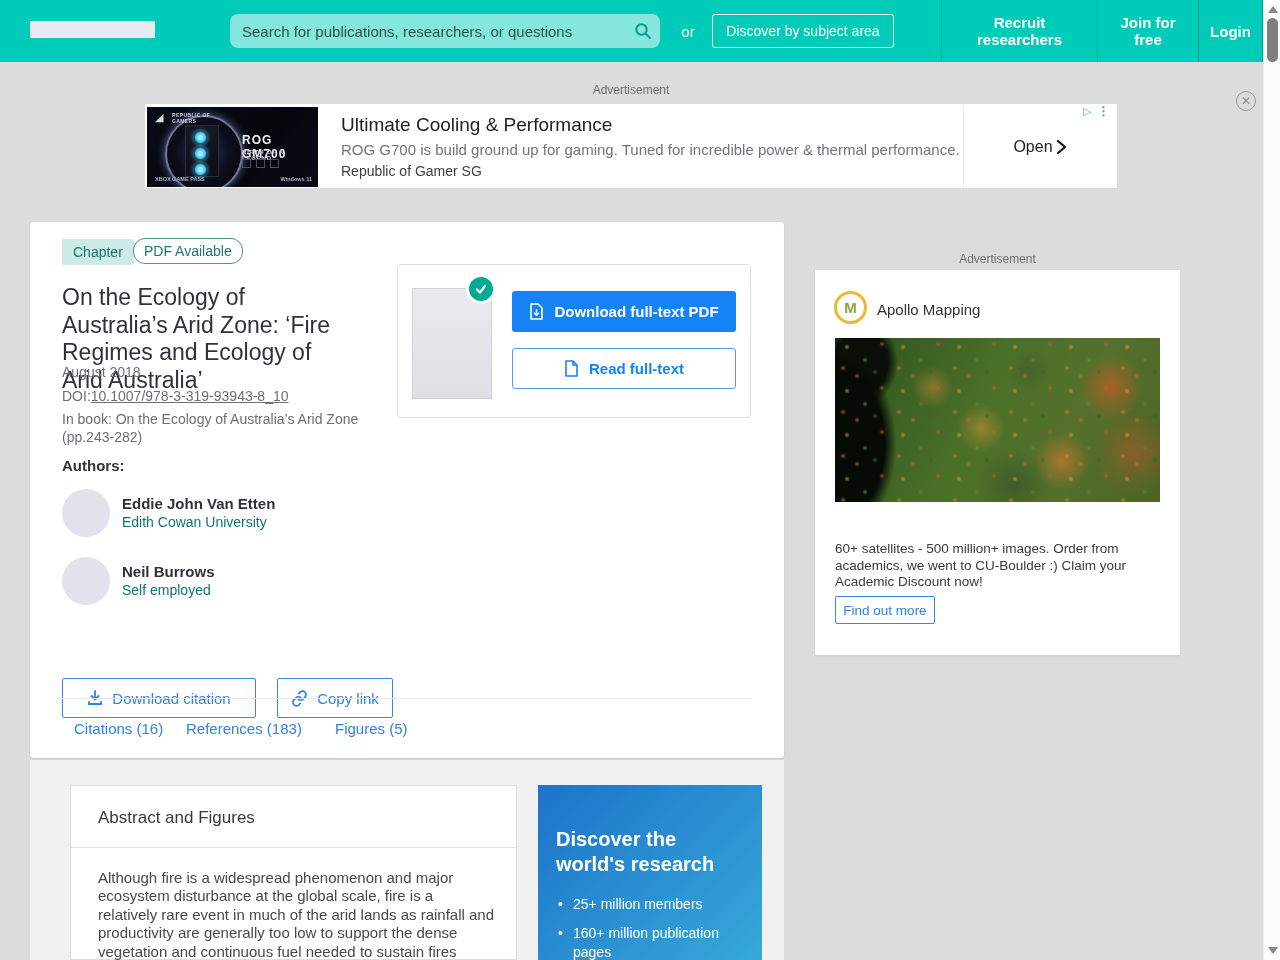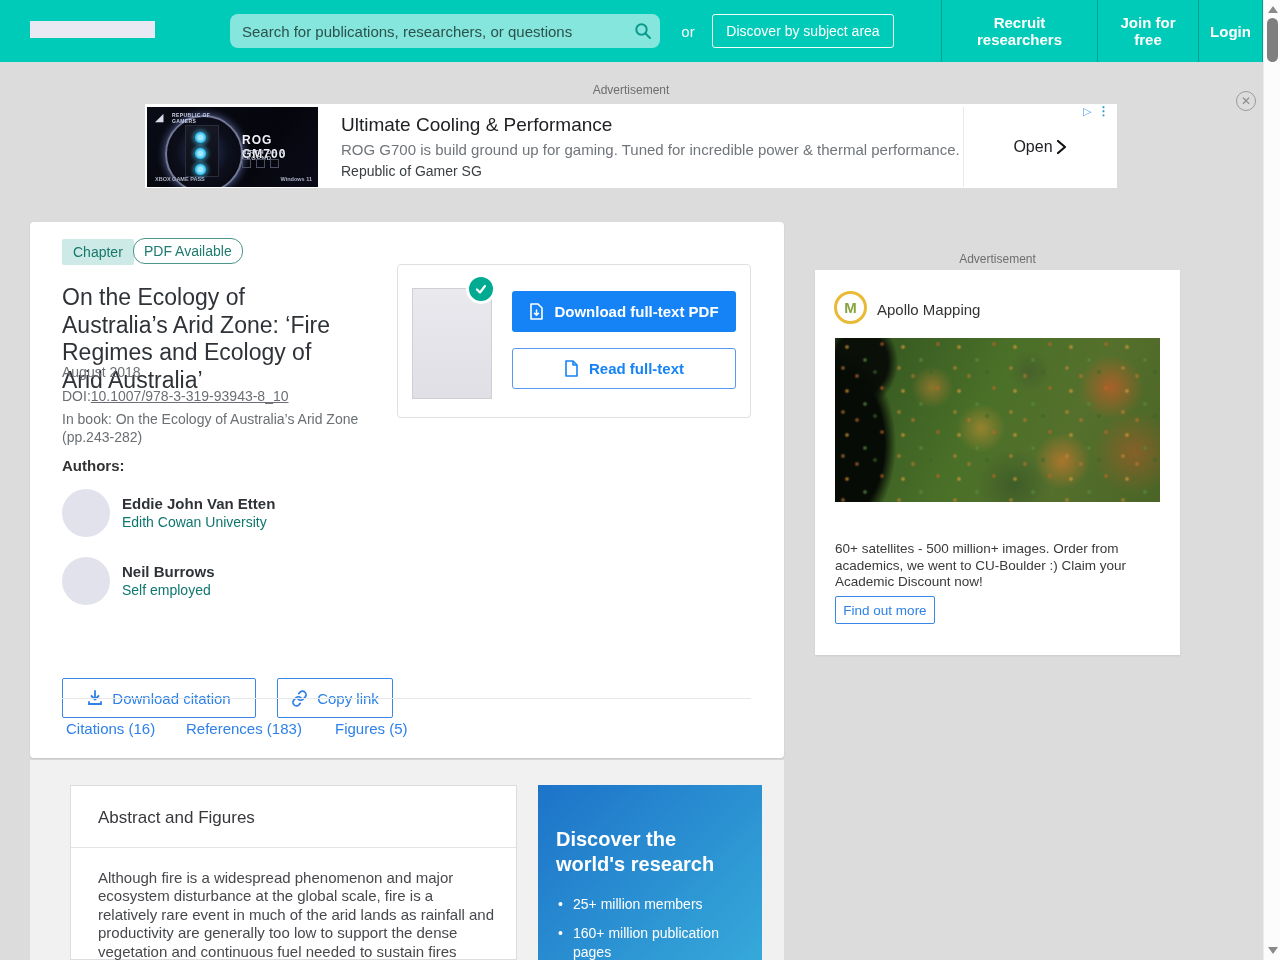--- a/index.html
+++ b/index.html
@@ -108,21 +108,21 @@
   .outline-btn {
     position:absolute; top:414px; height:40px; border:1px solid #3a87e8; border-radius:2px; background:#fff;
     color:#2e81e9; font-size:15px; display:flex; align-items:center; justify-content:center; gap:9px; cursor:pointer;
     font-family:"Liberation Sans", sans-serif;
     margin-top:42px;
   }
   #btn-citation { left:32px; width:194px; }
   #btn-copylink { left:247px; width:116px;text-align:right; }
   #card-divider { position:absolute; left:32px; top:476px; width:689px; height:1px; background:#e8e8e8; }
   .tab { position:absolute; top:498px; font-size:15px; color:#2e81e9; cursor:pointer; }
-  #tab-citations { left:36px; } #tab-references { left:156px; } #tab-figures { left:305px; }
+  #tab-citations { left:44px; } #tab-references { left:156px; } #tab-figures { left:305px; }
 
   
   #pdf-panel { position:absolute; left:367px; top:42px; width:354px; height:154px; border:1px solid #e0e0e0; border-radius:4px; }
   #pdf-thumb { position:absolute; left:14px; top:23px; width:80px; height:111px; background:linear-gradient(180deg,#e9e9ee,#dfdfe5); border:1px solid #cfcfd4; cursor:pointer; }
   #pdf-check { position:absolute; left:68px; top:9px; width:30px; height:30px; border-radius:50%; background:#00ab92; border:3px solid #fff; display:flex; align-items:center; justify-content:center; }
   .blue-btn {
     position:absolute; left:114px; width:224px; height:41px; border-radius:3px; cursor:pointer;
     display:flex; align-items:center; justify-content:center; gap:10px; font-size:15px; font-weight:600;
     font-family:"Liberation Sans", sans-serif;
   }

